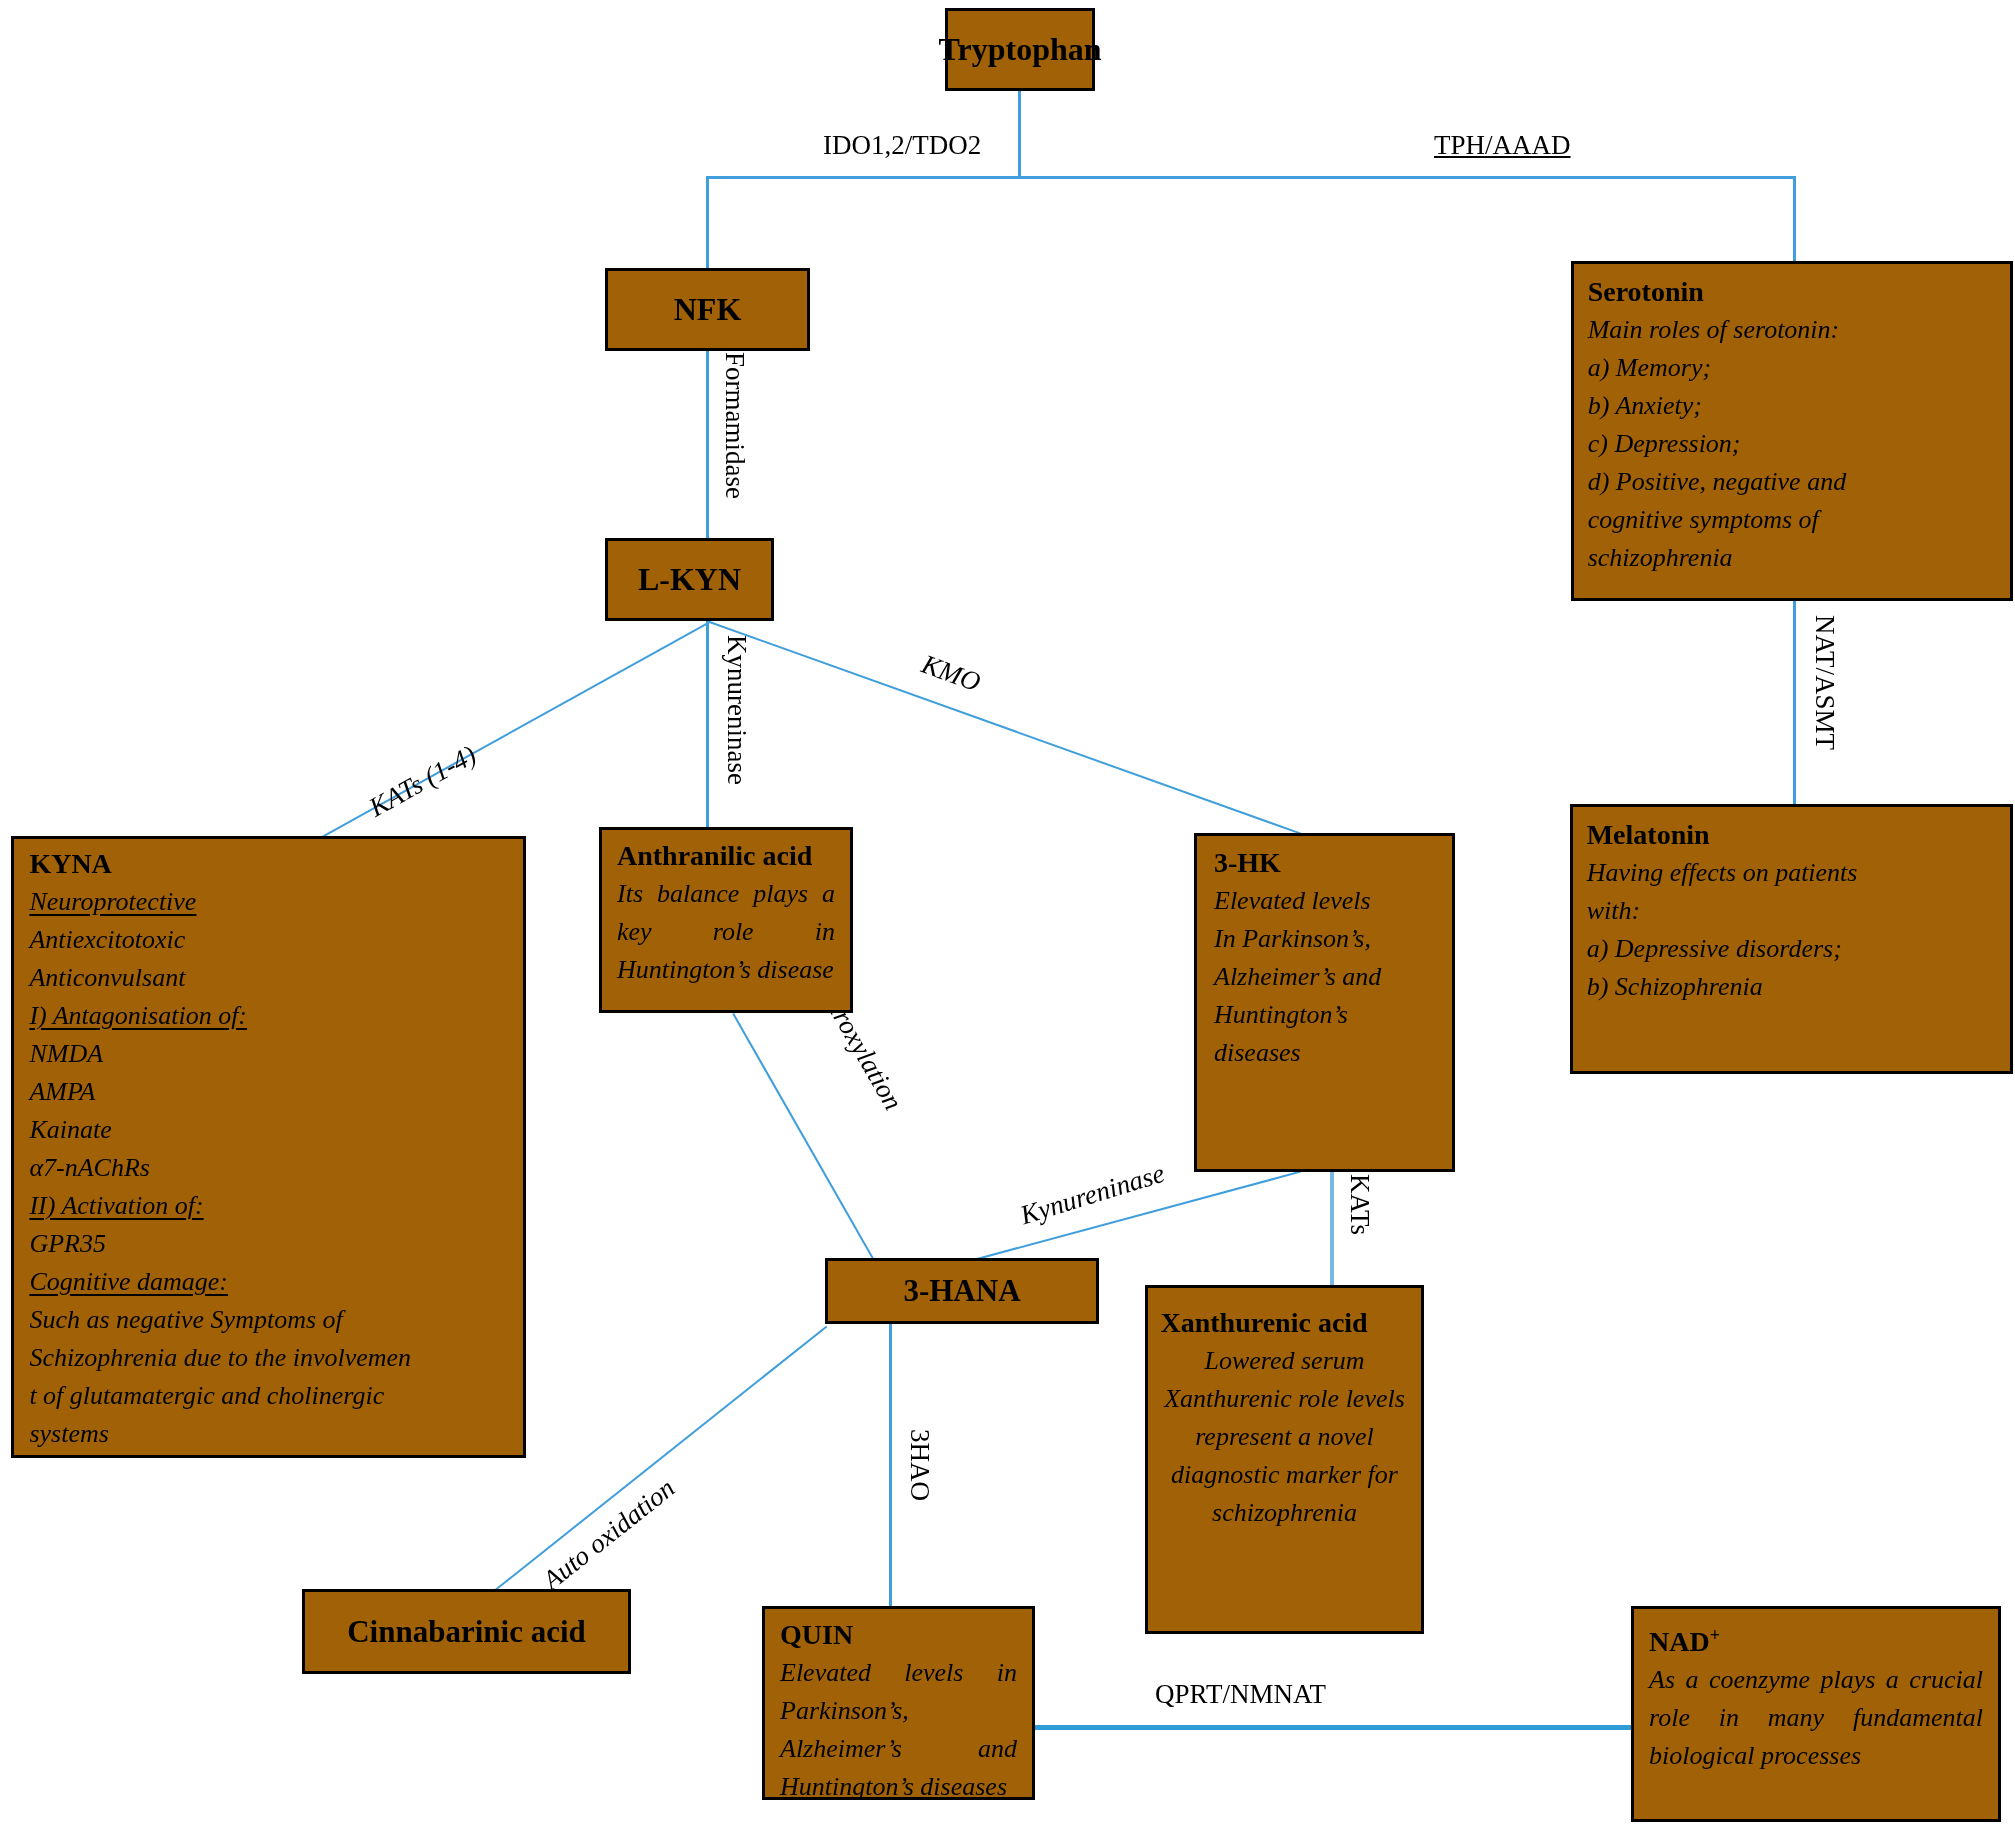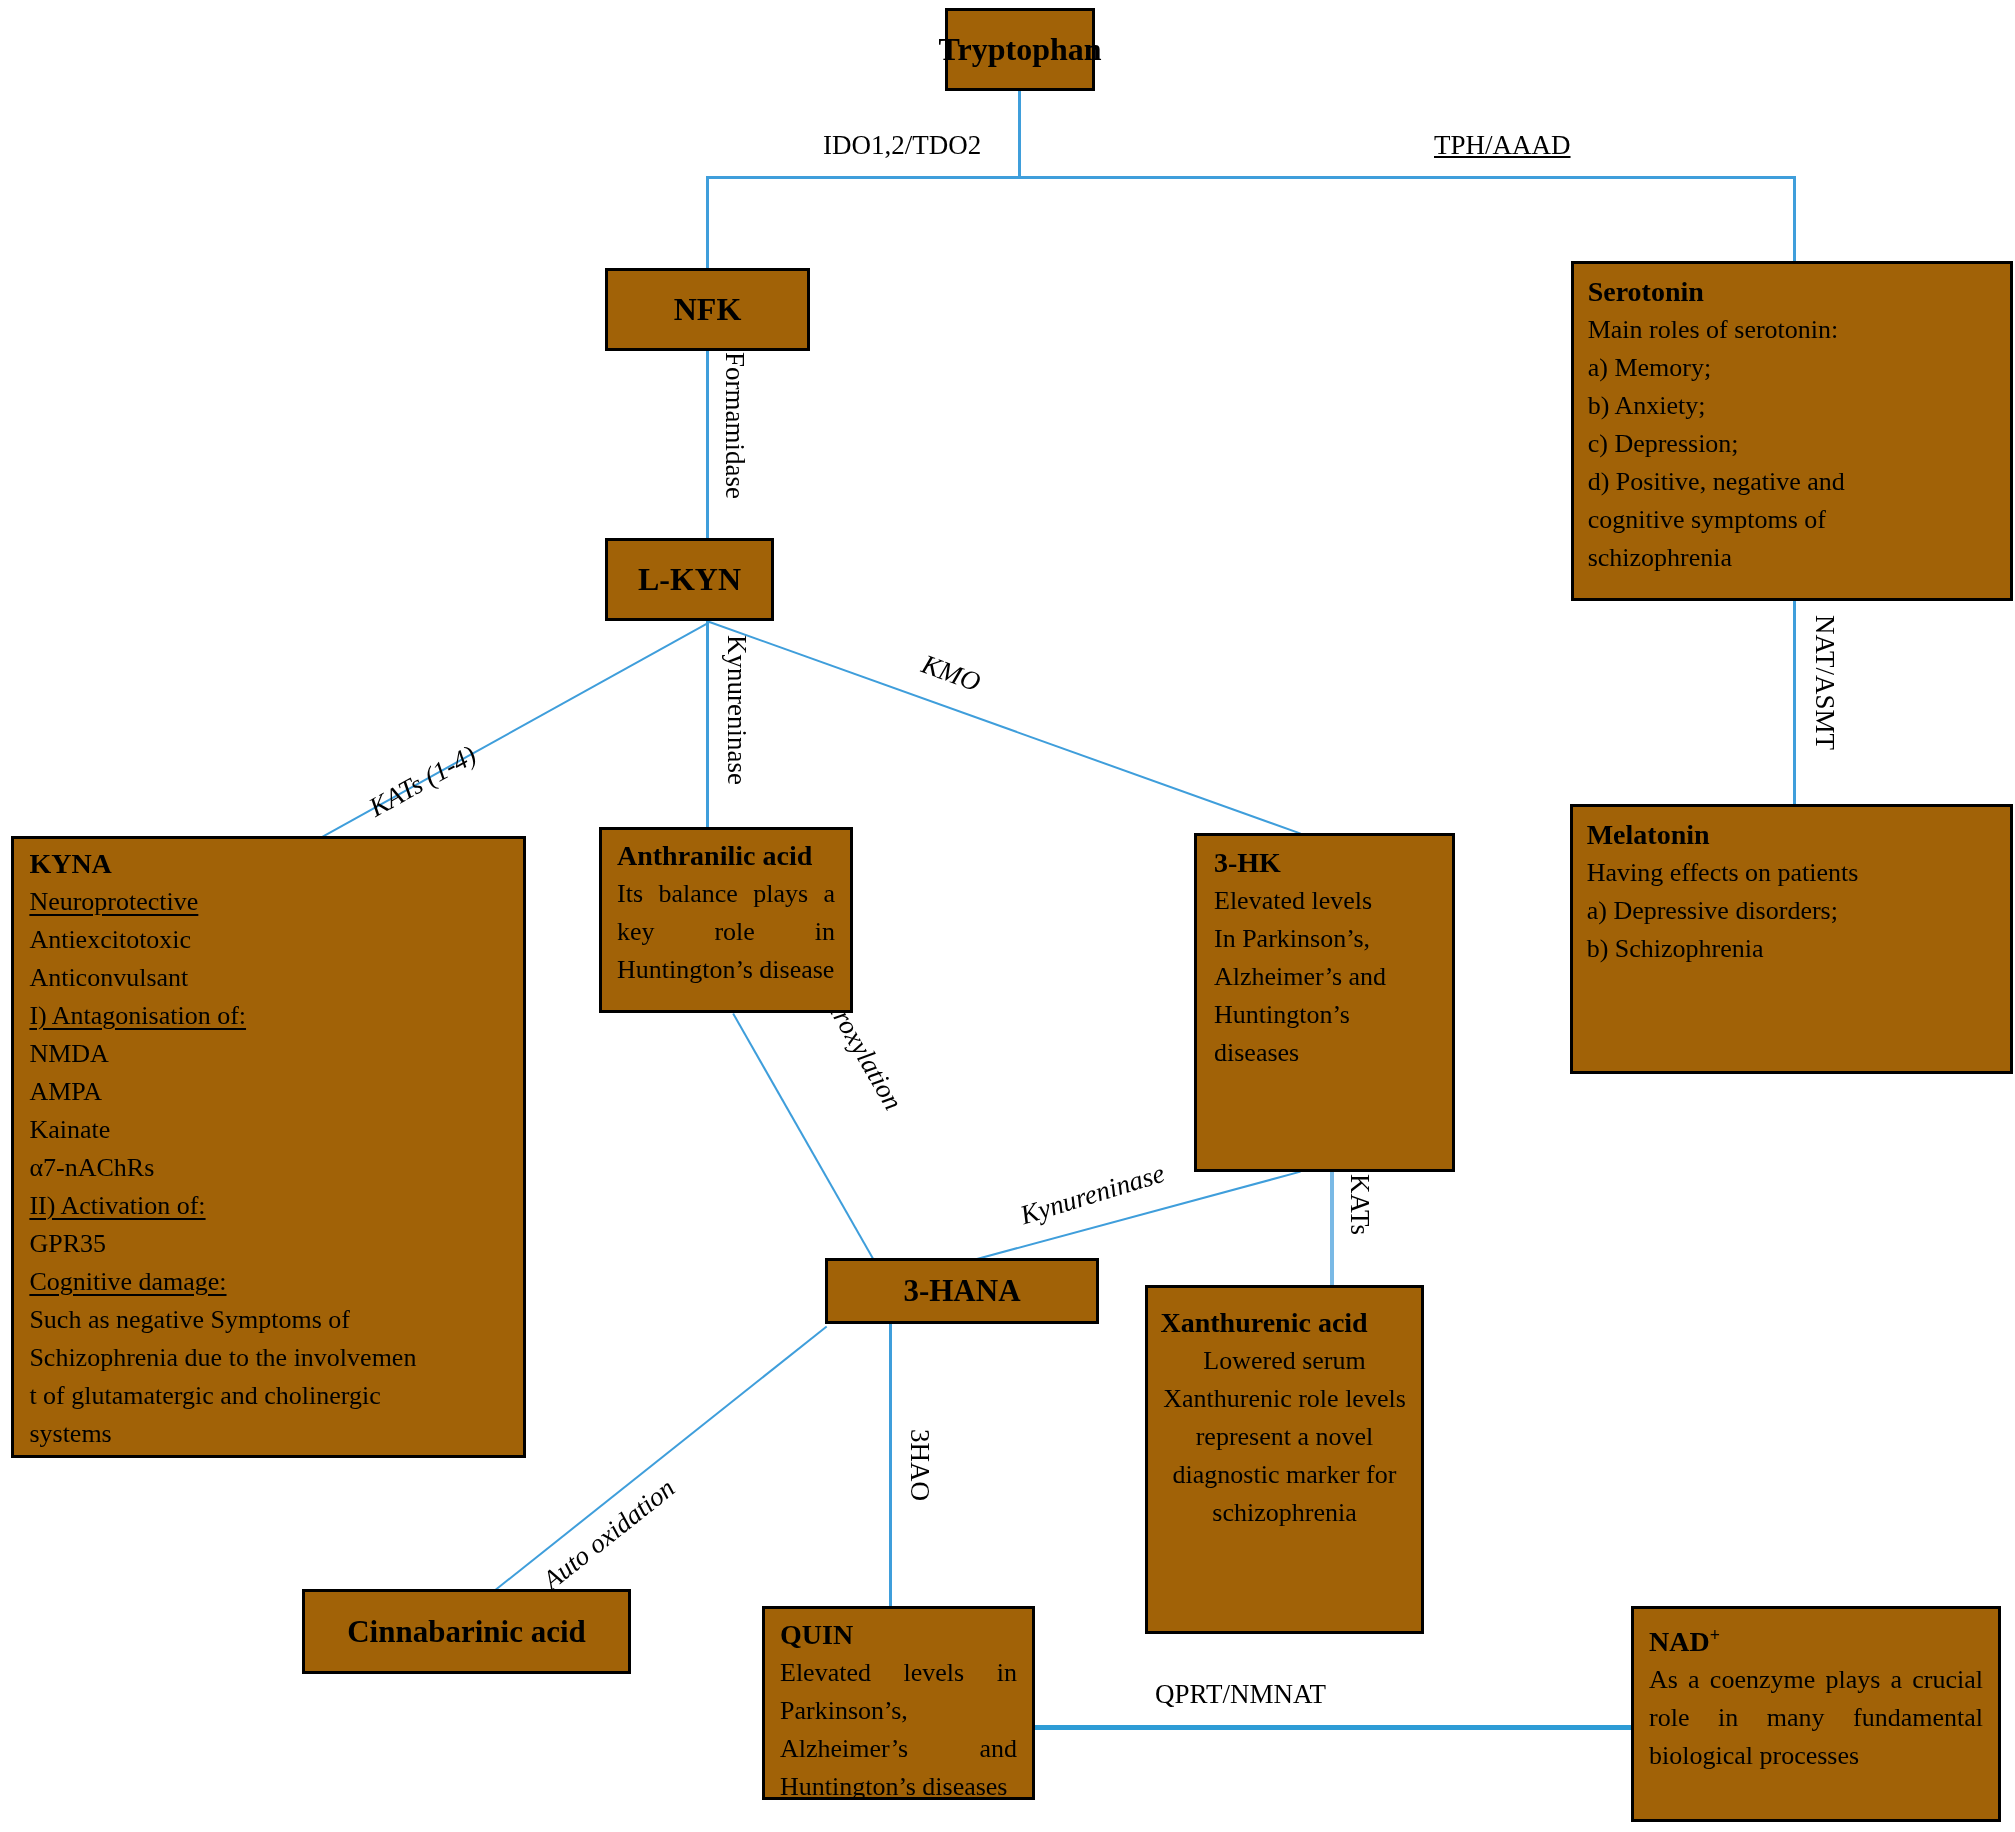--- a/index.html
+++ b/index.html
@@ -5,21 +5,21 @@
   html,body{margin:0;padding:0;background:#ffffff;}
   #canvas{
     position:relative;width:2015px;height:1832px;background:#ffffff;overflow:hidden;
     font-family:"Liberation Serif","DejaVu Serif",serif;color:#000;
   }
   
   .node{position:absolute;background:#a16207;border:3.4px solid #000;box-sizing:border-box;}
   .cent{display:flex;align-items:center;justify-content:center;}
   .big{font-weight:bold;font-size:32px;}
   .ttl{font-weight:bold;font-size:28px;line-height:38px;}
-  .body{font-size:26px;line-height:38px;}
+  .body{font-size:26px;line-height:38px;font-style:italic;}
   .just{text-align:justify;}
   .ctr{text-align:center;}
   .lines .u{text-decoration:underline;text-decoration-thickness:1.7px;text-underline-offset:4px;}
   sup{font-size:18px;}
 
   .n-tryptophan{left:945px;top:8px;width:150px;height:83px;}
   .n-nfk{left:605px;top:268px;width:205px;height:83px;}
   .n-lkyn{left:605px;top:538px;width:169px;height:83px;}
   .n-serotonin{left:1571px;top:261px;width:442px;height:340px;padding:9px 13.7px;}
   .n-melatonin{left:1570px;top:804px;width:443px;height:270px;padding:9px 13.7px;}
@@ -127,20 +127,21 @@
         <div>d) Positive, negative and</div>
         <div>cognitive symptoms of</div>
         <div>schizophrenia</div>
       </div>
   </div>
 
   <div class="node n-melatonin">
     <div class="ttl">Melatonin</div>
     <div class="body lines">
         <div>Having effects on patients</div>
+        <div>with:</div>
         <div>a) Depressive disorders;</div>
         <div>b) Schizophrenia</div>
       </div>
   </div>
 
   <div class="node n-kyna">
     <div class="ttl">KYNA</div>
     <div class="body lines">
         <div class="u">Neuroprotective</div>
         <div>Antiexcitotoxic</div>

